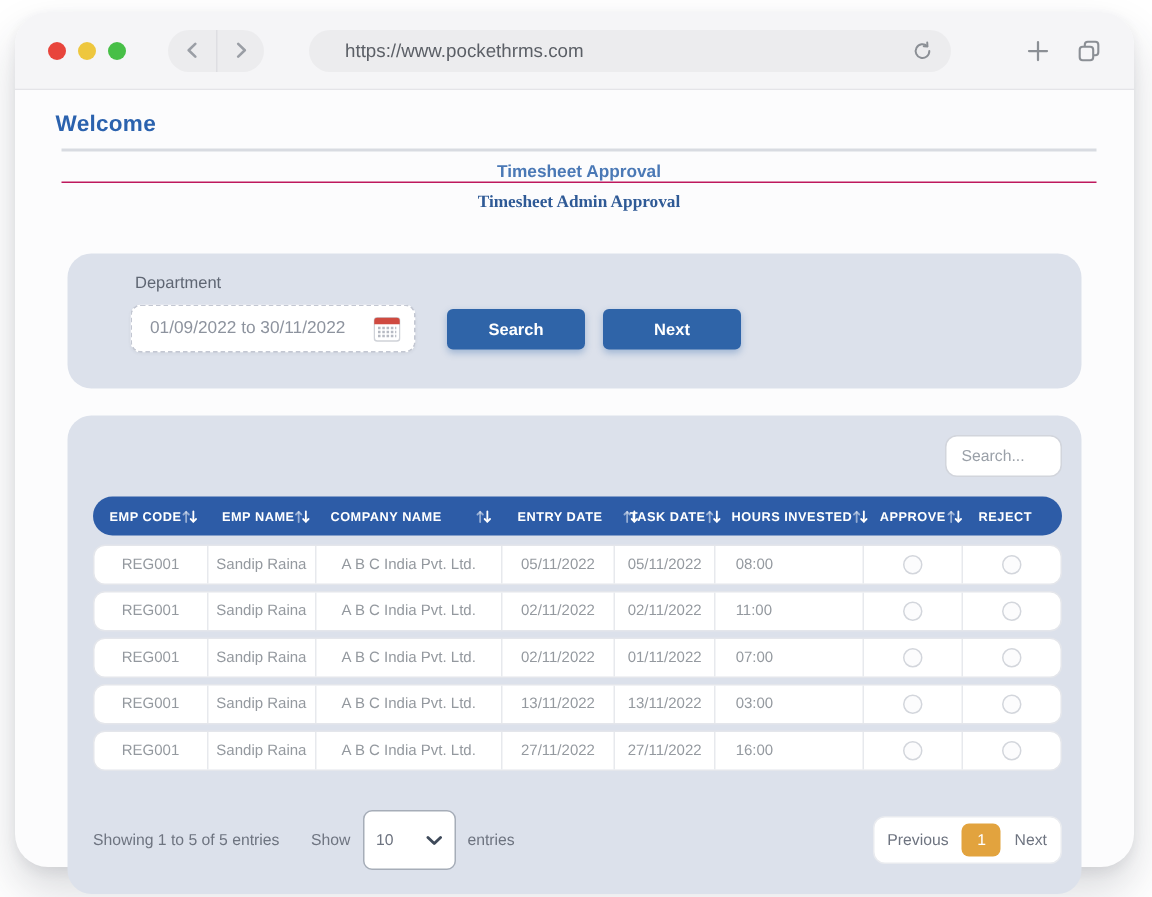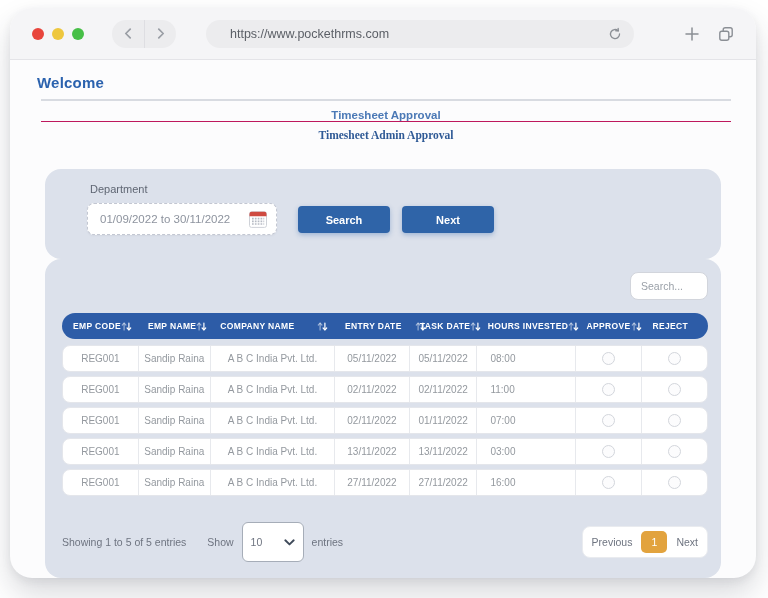--- a/index.html
+++ b/index.html
@@ -47,21 +47,21 @@
   .clear-x { margin-left:auto; color:#d6493f; font-weight:700; font-size:11px; cursor:pointer; }
   .date-field { width:190px; border:1px dashed #c3c7d2; padding:0 9px 0 12px; cursor:pointer; }
   .date-field .cal { margin-left:auto; }
   .gap1 { width:26px; } .gap2 { width:21px; }
   .btn { height:27px; width:92px; margin-bottom:2px; background:#2f64a8; color:#fff;
     border:none; border-radius:4px; font-size:11px; font-weight:700;
     font-family:inherit; cursor:pointer; box-shadow:0 2px 5px rgba(47,100,168,.35); }
   .btn + .btn { margin-left:12px; }
 
   
-  .table-panel { padding:13px 13px 16px 17px; }
+  .table-panel { margin-top:18px; padding:13px 13px 16px 17px; }
   .table-search { display:block; margin-left:auto; width:78px; height:28px;
     background:#fff; border:1px solid #d2d5dc; border-radius:8px; padding:0 10px;
     font-size:10.5px; color:#6f7480; font-family:inherit; outline:none; }
   .table-search::placeholder { color:#9aa0a8; }
 
   .thead { margin-top:13px; height:26px; background:#2d5ca7; border-radius:13px;
     display:flex; align-items:center; color:#fff; }
   .th { display:flex; align-items:center; justify-content:space-between;
     padding:0 6px 0 11px; font-size:8.5px; font-weight:700; letter-spacing:.35px;
     white-space:nowrap; cursor:pointer; }

